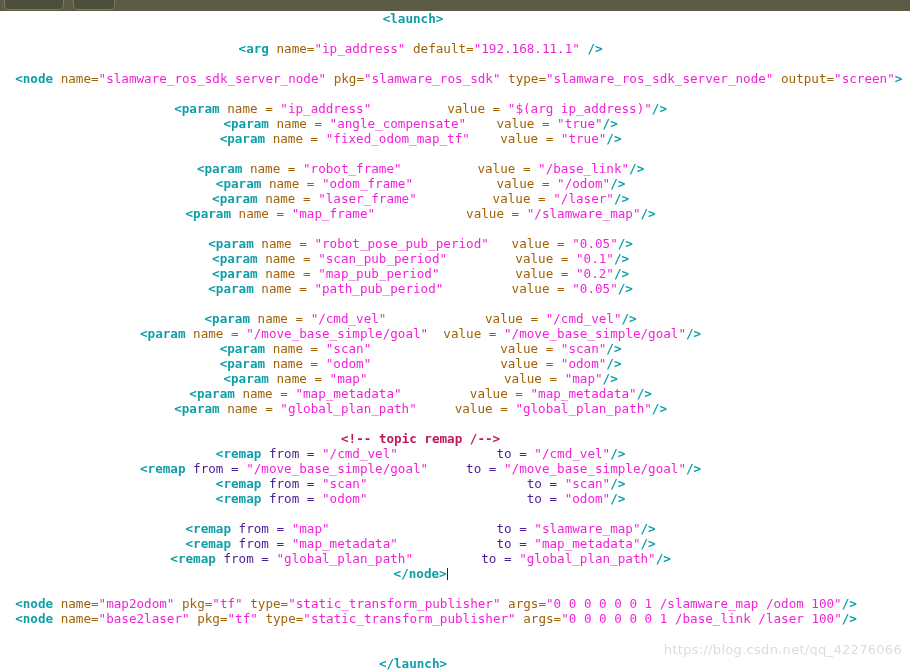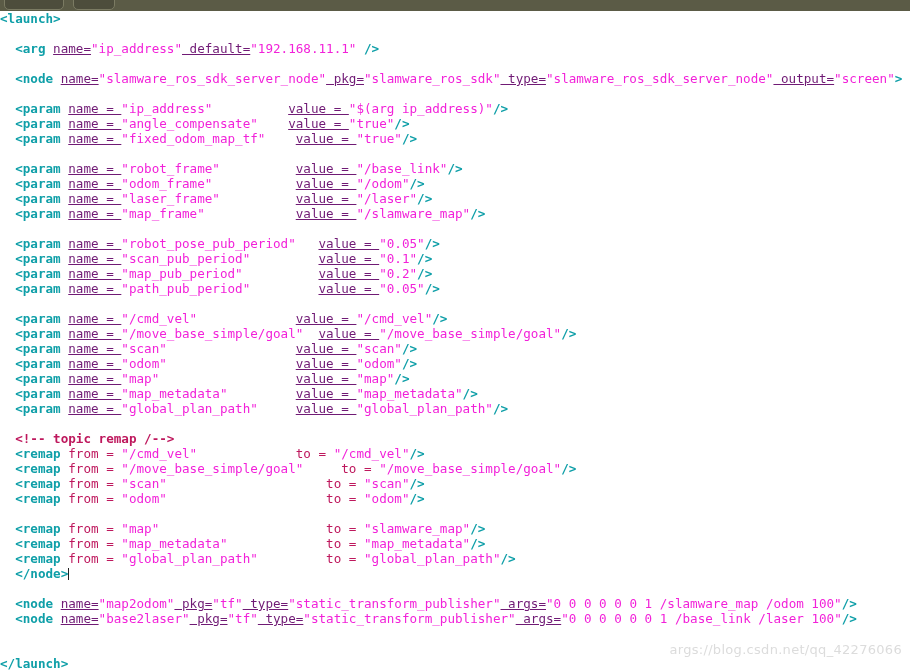--- a/index.html
+++ b/index.html
@@ -38,38 +38,39 @@
   #toolbar-strip .tab-stub.b { left: 73px; width: 42px; }
 
   
   #code-surface {
     position: absolute;
     top: 11px; left: 0;
     width: 826px;
     height: 660px;
     background: #ffffff;
     padding: 0;
+    text-align: center;
   }
   pre#code-block {
     margin: 0;
     padding: 0 0 0 0;
     font-family: "DejaVu Sans Mono", "Liberation Mono", monospace;
     font-size: 12.6px;
     line-height: 15px;
     white-space: pre;
     letter-spacing: 0px;
     color: #111111;
     -webkit-font-smoothing: none;
   }
   pre#code-block .ln { display: block; height: 15px; }
 
   
   .t-tag      { color: #0f9fa8; font-weight: bold; }
-  .t-attr     { color: #701a75; text-decoration: underline; }
-  .t-attr2    { color: #be185d; }
+  .t-attr     { color: #a16207; }
+  .t-attr2    { color: #4c1d95; }
   .t-str      { color: #f221d9; }
   .t-comment  { color: #be185d; font-weight: bold; }
   .t-plain    { color: #222222; }
 
   
   .caret {
     display: inline-block;
     width: 1px;
     height: 12px;
     background: #222222;
@@ -94,13 +95,13 @@
 
 <div id="toolbar-strip">
   <div class="tab-stub a"></div>
   <div class="tab-stub b"></div>
 </div>
 
 <div id="code-surface">
   <pre id="code-block"><span class="ln"><span class="t-tag">&lt;launch&gt;</span></span><span class="ln">&nbsp;</span><span class="ln"><span class="t-plain">  </span><span class="t-tag">&lt;arg </span><span class="t-attr">name=</span><span class="t-str">"ip_address"</span><span class="t-attr"> default=</span><span class="t-str">"192.168.11.1"</span><span class="t-tag"> /&gt;</span></span><span class="ln">&nbsp;</span><span class="ln"><span class="t-plain">  </span><span class="t-tag">&lt;node </span><span class="t-attr">name=</span><span class="t-str">"slamware_ros_sdk_server_node"</span><span class="t-attr"> pkg=</span><span class="t-str">"slamware_ros_sdk"</span><span class="t-attr"> type=</span><span class="t-str">"slamware_ros_sdk_server_node"</span><span class="t-attr"> output=</span><span class="t-str">"screen"</span><span class="t-tag">&gt;</span></span><span class="ln">&nbsp;</span><span class="ln"><span class="t-plain">  </span><span class="t-tag">&lt;param </span><span class="t-attr">name = </span><span class="t-str">"ip_address"</span><span class="t-plain">          </span><span class="t-attr">value = </span><span class="t-str">"$(arg ip_address)"</span><span class="t-tag">/&gt;</span></span><span class="ln"><span class="t-plain">  </span><span class="t-tag">&lt;param </span><span class="t-attr">name = </span><span class="t-str">"angle_compensate"</span><span class="t-plain">    </span><span class="t-attr">value = </span><span class="t-str">"true"</span><span class="t-tag">/&gt;</span></span><span class="ln"><span class="t-plain">  </span><span class="t-tag">&lt;param </span><span class="t-attr">name = </span><span class="t-str">"fixed_odom_map_tf"</span><span class="t-plain">    </span><span class="t-attr">value = </span><span class="t-str">"true"</span><span class="t-tag">/&gt;</span></span><span class="ln">&nbsp;</span><span class="ln"><span class="t-plain">  </span><span class="t-tag">&lt;param </span><span class="t-attr">name = </span><span class="t-str">"robot_frame"</span><span class="t-plain">          </span><span class="t-attr">value = </span><span class="t-str">"/base_link"</span><span class="t-tag">/&gt;</span></span><span class="ln"><span class="t-plain">  </span><span class="t-tag">&lt;param </span><span class="t-attr">name = </span><span class="t-str">"odom_frame"</span><span class="t-plain">           </span><span class="t-attr">value = </span><span class="t-str">"/odom"</span><span class="t-tag">/&gt;</span></span><span class="ln"><span class="t-plain">  </span><span class="t-tag">&lt;param </span><span class="t-attr">name = </span><span class="t-str">"laser_frame"</span><span class="t-plain">          </span><span class="t-attr">value = </span><span class="t-str">"/laser"</span><span class="t-tag">/&gt;</span></span><span class="ln"><span class="t-plain">  </span><span class="t-tag">&lt;param </span><span class="t-attr">name = </span><span class="t-str">"map_frame"</span><span class="t-plain">            </span><span class="t-attr">value = </span><span class="t-str">"/slamware_map"</span><span class="t-tag">/&gt;</span></span><span class="ln">&nbsp;</span><span class="ln"><span class="t-plain">  </span><span class="t-tag">&lt;param </span><span class="t-attr">name = </span><span class="t-str">"robot_pose_pub_period"</span><span class="t-plain">   </span><span class="t-attr">value = </span><span class="t-str">"0.05"</span><span class="t-tag">/&gt;</span></span><span class="ln"><span class="t-plain">  </span><span class="t-tag">&lt;param </span><span class="t-attr">name = </span><span class="t-str">"scan_pub_period"</span><span class="t-plain">         </span><span class="t-attr">value = </span><span class="t-str">"0.1"</span><span class="t-tag">/&gt;</span></span><span class="ln"><span class="t-plain">  </span><span class="t-tag">&lt;param </span><span class="t-attr">name = </span><span class="t-str">"map_pub_period"</span><span class="t-plain">          </span><span class="t-attr">value = </span><span class="t-str">"0.2"</span><span class="t-tag">/&gt;</span></span><span class="ln"><span class="t-plain">  </span><span class="t-tag">&lt;param </span><span class="t-attr">name = </span><span class="t-str">"path_pub_period"</span><span class="t-plain">         </span><span class="t-attr">value = </span><span class="t-str">"0.05"</span><span class="t-tag">/&gt;</span></span><span class="ln">&nbsp;</span><span class="ln"><span class="t-plain">  </span><span class="t-tag">&lt;param </span><span class="t-attr">name = </span><span class="t-str">"/cmd_vel"</span><span class="t-plain">             </span><span class="t-attr">value = </span><span class="t-str">"/cmd_vel"</span><span class="t-tag">/&gt;</span></span><span class="ln"><span class="t-plain">  </span><span class="t-tag">&lt;param </span><span class="t-attr">name = </span><span class="t-str">"/move_base_simple/goal"</span><span class="t-plain">  </span><span class="t-attr">value = </span><span class="t-str">"/move_base_simple/goal"</span><span class="t-tag">/&gt;</span></span><span class="ln"><span class="t-plain">  </span><span class="t-tag">&lt;param </span><span class="t-attr">name = </span><span class="t-str">"scan"</span><span class="t-plain">                 </span><span class="t-attr">value = </span><span class="t-str">"scan"</span><span class="t-tag">/&gt;</span></span><span class="ln"><span class="t-plain">  </span><span class="t-tag">&lt;param </span><span class="t-attr">name = </span><span class="t-str">"odom"</span><span class="t-plain">                 </span><span class="t-attr">value = </span><span class="t-str">"odom"</span><span class="t-tag">/&gt;</span></span><span class="ln"><span class="t-plain">  </span><span class="t-tag">&lt;param </span><span class="t-attr">name = </span><span class="t-str">"map"</span><span class="t-plain">                  </span><span class="t-attr">value = </span><span class="t-str">"map"</span><span class="t-tag">/&gt;</span></span><span class="ln"><span class="t-plain">  </span><span class="t-tag">&lt;param </span><span class="t-attr">name = </span><span class="t-str">"map_metadata"</span><span class="t-plain">         </span><span class="t-attr">value = </span><span class="t-str">"map_metadata"</span><span class="t-tag">/&gt;</span></span><span class="ln"><span class="t-plain">  </span><span class="t-tag">&lt;param </span><span class="t-attr">name = </span><span class="t-str">"global_plan_path"</span><span class="t-plain">     </span><span class="t-attr">value = </span><span class="t-str">"global_plan_path"</span><span class="t-tag">/&gt;</span></span><span class="ln">&nbsp;</span><span class="ln"><span class="t-plain">  </span><span class="t-comment">&lt;!-- topic remap /--&gt;</span></span><span class="ln"><span class="t-plain">  </span><span class="t-tag">&lt;remap </span><span class="t-attr2">from = </span><span class="t-str">"/cmd_vel"</span><span class="t-plain">             </span><span class="t-attr2">to = </span><span class="t-str">"/cmd_vel"</span><span class="t-tag">/&gt;</span></span><span class="ln"><span class="t-plain">  </span><span class="t-tag">&lt;remap </span><span class="t-attr2">from = </span><span class="t-str">"/move_base_simple/goal"</span><span class="t-plain">     </span><span class="t-attr2">to = </span><span class="t-str">"/move_base_simple/goal"</span><span class="t-tag">/&gt;</span></span><span class="ln"><span class="t-plain">  </span><span class="t-tag">&lt;remap </span><span class="t-attr2">from = </span><span class="t-str">"scan"</span><span class="t-plain">                     </span><span class="t-attr2">to = </span><span class="t-str">"scan"</span><span class="t-tag">/&gt;</span></span><span class="ln"><span class="t-plain">  </span><span class="t-tag">&lt;remap </span><span class="t-attr2">from = </span><span class="t-str">"odom"</span><span class="t-plain">                     </span><span class="t-attr2">to = </span><span class="t-str">"odom"</span><span class="t-tag">/&gt;</span></span><span class="ln">&nbsp;</span><span class="ln"><span class="t-plain">  </span><span class="t-tag">&lt;remap </span><span class="t-attr2">from = </span><span class="t-str">"map"</span><span class="t-plain">                      </span><span class="t-attr2">to = </span><span class="t-str">"slamware_map"</span><span class="t-tag">/&gt;</span></span><span class="ln"><span class="t-plain">  </span><span class="t-tag">&lt;remap </span><span class="t-attr2">from = </span><span class="t-str">"map_metadata"</span><span class="t-plain">             </span><span class="t-attr2">to = </span><span class="t-str">"map_metadata"</span><span class="t-tag">/&gt;</span></span><span class="ln"><span class="t-plain">  </span><span class="t-tag">&lt;remap </span><span class="t-attr2">from = </span><span class="t-str">"global_plan_path"</span><span class="t-plain">         </span><span class="t-attr2">to = </span><span class="t-str">"global_plan_path"</span><span class="t-tag">/&gt;</span></span><span class="ln"><span class="t-plain">  </span><span class="t-tag">&lt;/node&gt;</span><span class="caret"></span></span><span class="ln">&nbsp;</span><span class="ln"><span class="t-plain">  </span><span class="t-tag">&lt;node </span><span class="t-attr">name=</span><span class="t-str">"map2odom"</span><span class="t-attr"> pkg=</span><span class="t-str">"tf"</span><span class="t-attr"> type=</span><span class="t-str">"static_transform_publisher"</span><span class="t-attr"> args=</span><span class="t-str">"0 0 0 0 0 0 1 /slamware_map /odom 100"</span><span class="t-tag">/&gt;</span></span><span class="ln"><span class="t-plain">  </span><span class="t-tag">&lt;node </span><span class="t-attr">name=</span><span class="t-str">"base2laser"</span><span class="t-attr"> pkg=</span><span class="t-str">"tf"</span><span class="t-attr"> type=</span><span class="t-str">"static_transform_publisher"</span><span class="t-attr"> args=</span><span class="t-str">"0 0 0 0 0 0 1 /base_link /laser 100"</span><span class="t-tag">/&gt;</span></span><span class="ln">&nbsp;</span><span class="ln">&nbsp;</span><span class="ln"><span class="t-tag">&lt;/launch&gt;</span></span></pre>
 </div>
 
-<div id="watermark">args://blog.csdn.net/qq_42276066</div>
+<div id="watermark">https://blog.csdn.net/qq_42276066</div>
 
 </body></html>

